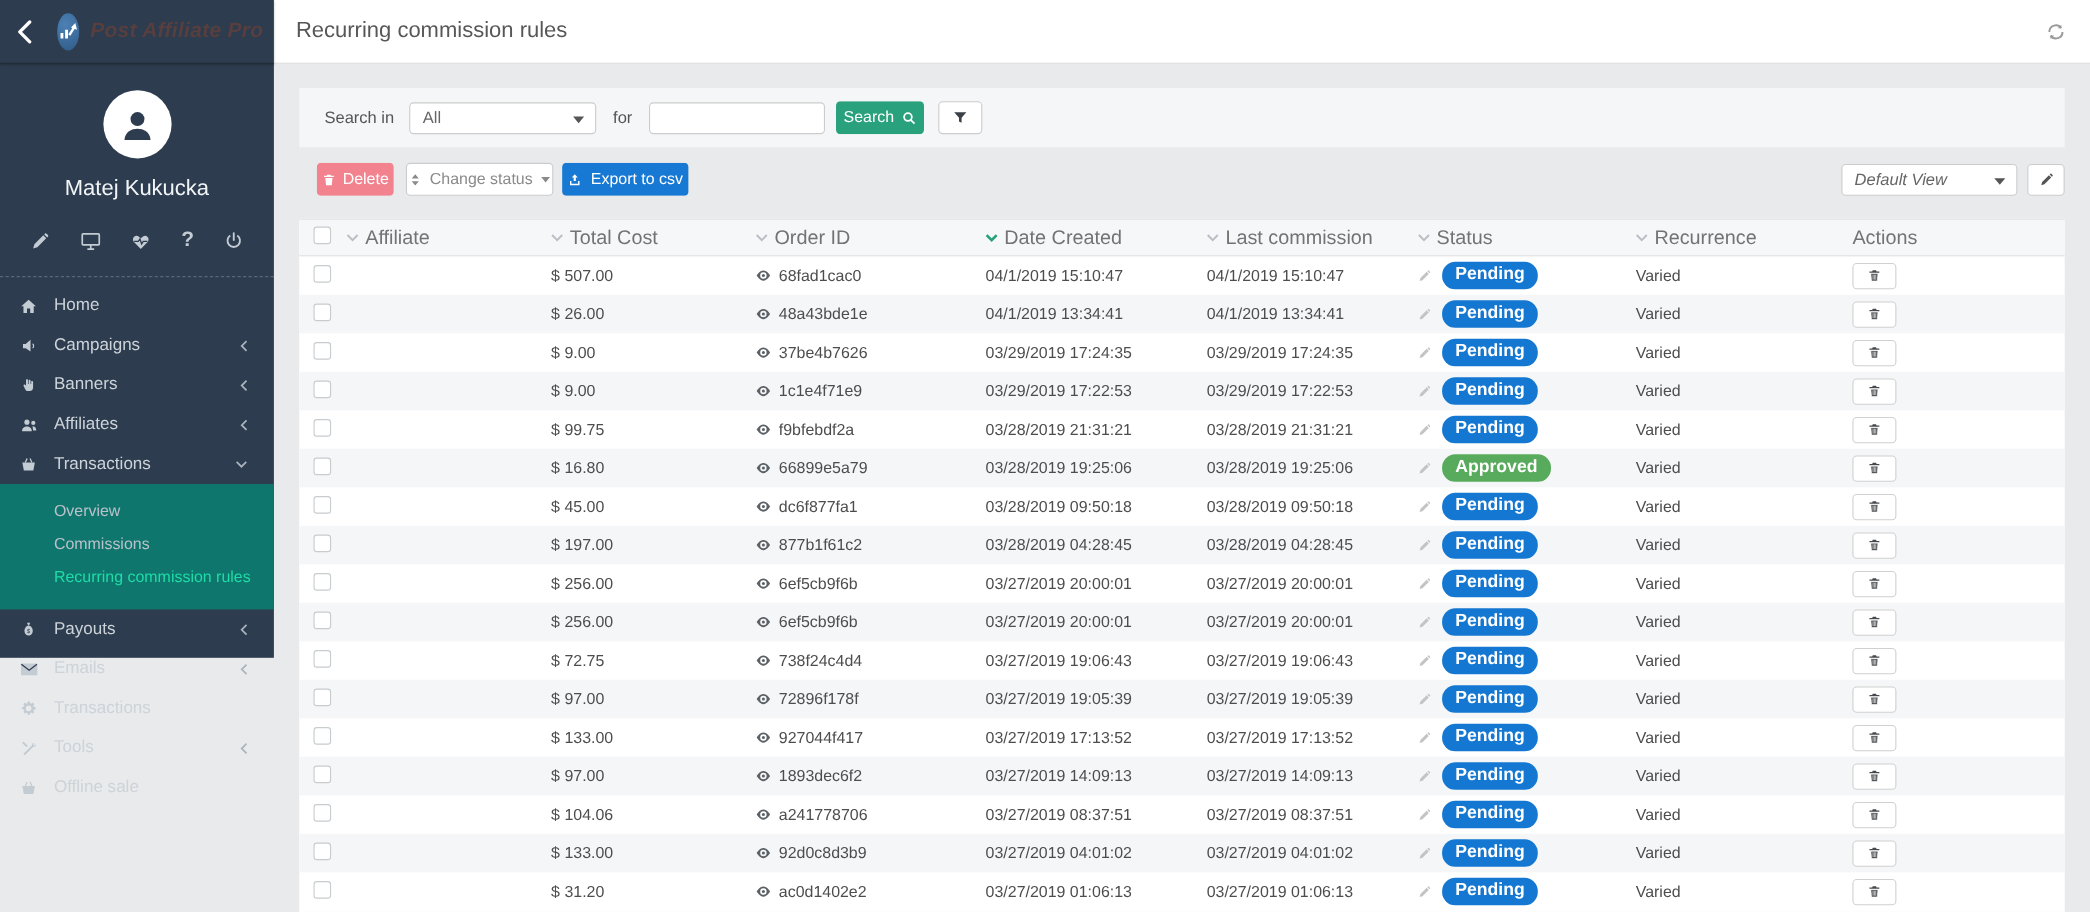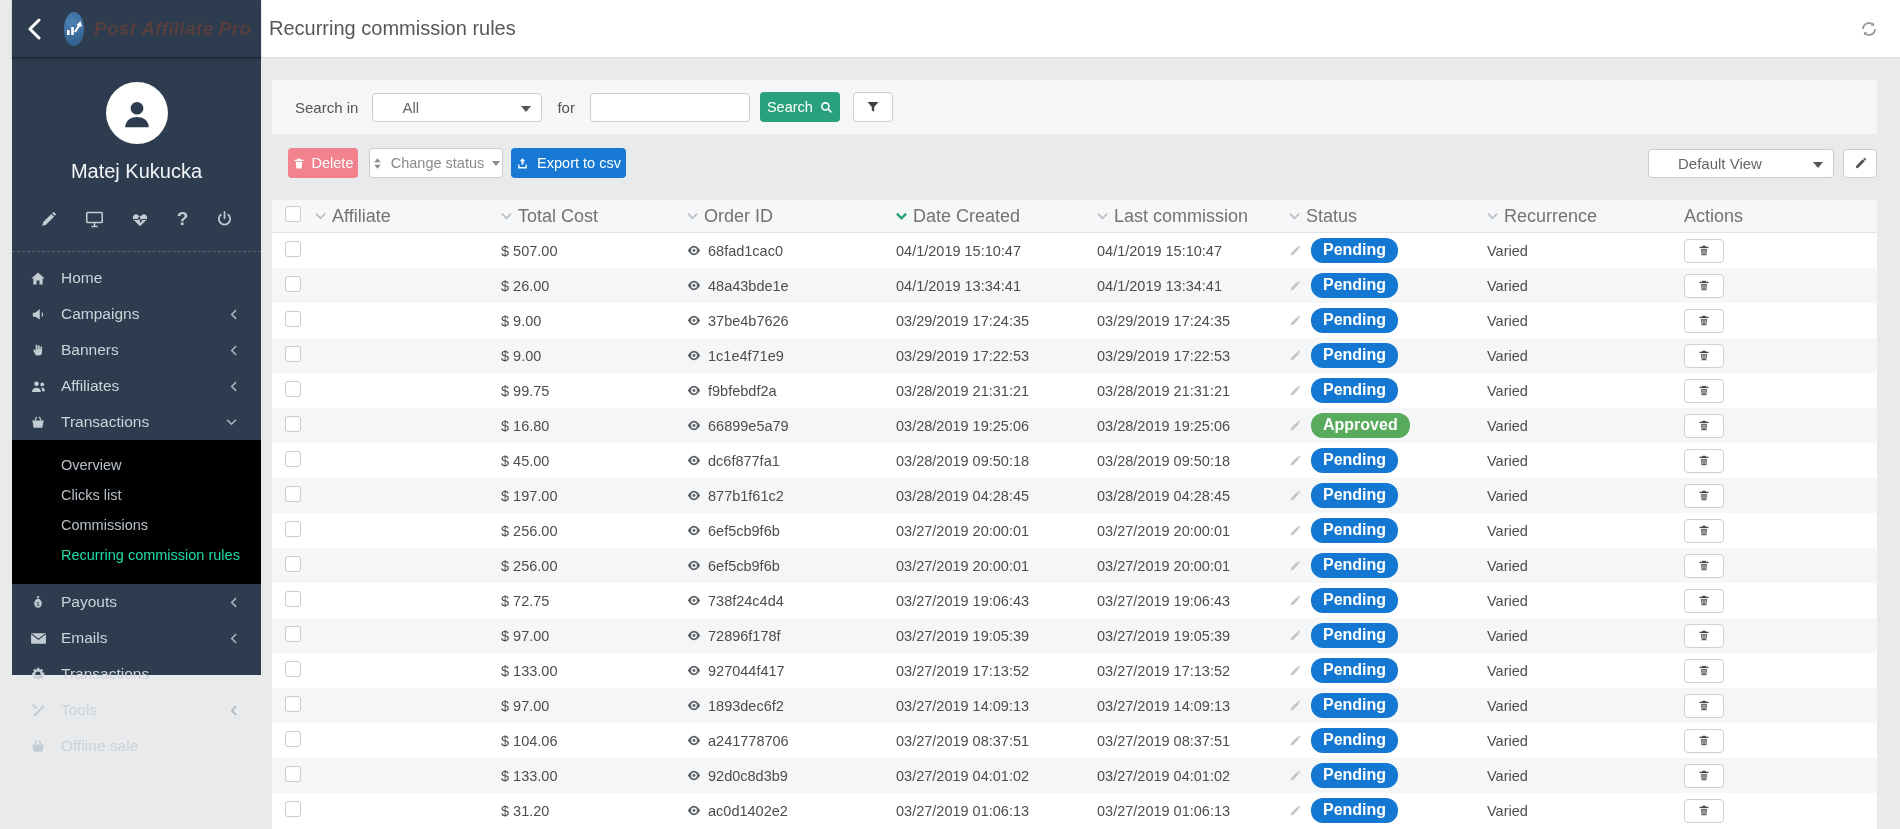--- a/index.html
+++ b/index.html
@@ -1,74 +1,74 @@
 <!DOCTYPE html>
 <html><head>
 <meta charset="utf-8">
 <style>
   * { margin:0; padding:0; box-sizing:border-box; }
   html,body { width:1900px; height:829px; overflow:hidden; background:#e9eaeb;
     font-family:"Liberation Sans", sans-serif; }
   svg { display:block; }
 
   
-  .sidebar { position:absolute; left:12px; top:0; width:249px; height:675px;
+  .sidebar { position:absolute; left:0; top:0; width:249px; height:598px;
     background:#2d3c4e; color:#cdd4da; z-index:5; }
   .logo-bar { height:58px; display:flex; align-items:center; padding:0 14px;
     border-bottom:1px solid rgba(0,0,0,.35); box-shadow:0 1px 2px rgba(0,0,0,.25); }
   .back-btn { width:26px; height:26px; display:flex; align-items:center; justify-content:center; cursor:pointer; }
   .logo-circle { width:34px; height:34px; border-radius:50%; margin-left:22px;
     background:radial-gradient(circle at 35% 30%, #4c80b4, #2f5b88); display:flex; align-items:center; justify-content:center; }
   .logo-ghost { margin-left:10px; font-size:19px; font-weight:bold; font-style:italic;
     color:rgba(130,64,48,.5); letter-spacing:.3px; white-space:nowrap; }
   .user-block { text-align:center; padding-top:24px; }
   .avatar { width:62px; height:62px; border-radius:50%; background:#fff; margin:0 auto; display:flex; align-items:center; justify-content:center; }
   .user-name { margin-top:16px; font-size:20px; color:#f2f5f7; font-weight:400; }
   .quick-icons { display:flex; justify-content:space-between; padding:26px 28px 0 28px; align-items:center; }
   .qi { color:#c3cbd3; cursor:pointer; height:20px; display:flex; align-items:center; }
   .qmark { font-size:19px; font-weight:bold; color:#c3cbd3; }
   .dash-sep { margin:22px 0 8px 0; border-top:1px dashed rgba(255,255,255,.22); }
   .menu { font-size:15.5px; }
   .mi { display:flex; align-items:center; height:36px; padding:0 24px 0 15px; cursor:pointer; color:#ccd3d9; }
   .mic { width:22px; display:flex; justify-content:center; color:#c3cbd3; }
   .mil { margin-left:12px; flex:1; }
   .chev { color:#aab4bd; display:flex; }
-  .submenu { background:#000000; padding:10px 4px 14px 0; font-size:14.5px; }
+  .submenu { background:#0f766e; padding:10px 4px 14px 0; font-size:14.5px; }
   .smi { height:30px; line-height:30px; padding-left:49px; color:#b9c2ca; cursor:pointer; }
   .smi.active { color:#1edca6; }
 
   
   .topbar { position:absolute; left:249px; top:0; right:0; height:58px; background:#fff;
     border-bottom:1px solid #dcdcdc; display:flex; align-items:center; z-index:4; }
   .page-title { margin-left:20px; font-size:20px; color:#575757; }
   .refresh { margin-left:auto; margin-right:22px; color:#9a9a9a; cursor:pointer; }
 
   
   .page { position:absolute; left:249px; top:58px; right:0; bottom:0; background:#e9eaeb; }
 
   .search-card { position:absolute; left:23px; right:23px; top:22px; height:54px; background:#f5f6f7;
     display:flex; align-items:center; }
   .lbl { font-size:15px; color:#555; }
   .sel { position:relative; background:#fff; border:1px solid #ccc; border-radius:4px; height:29px;
-    display:flex; align-items:center; padding:0 26px 0 29px; font-size:15px; color:#666; cursor:pointer; }
+    display:flex; align-items:center; padding:0 26px 0 11px; font-size:15px; color:#666; cursor:pointer; }
   .sel .caret { position:absolute; right:10px; top:12px; width:0; height:0;
     border-left:5px solid transparent; border-right:5px solid transparent; border-top:6px solid #555; }
   .txt-input { height:29px; border:1px solid #ccc; border-radius:4px; background:#fff; padding:0 8px; font-size:14px; color:#444; }
   .btn { display:inline-flex; align-items:center; justify-content:center; border-radius:4px; height:30px;
     font-size:14.5px; cursor:pointer; border:1px solid transparent; }
   .btn-search { background:#28a17c; color:#fff; width:80px; gap:7px; }
   .btn-filter { background:#fff; border-color:#ccc; width:40px; color:#3a4045; }
 
   .toolbar { position:absolute; left:39px; right:23px; top:90px; height:30px; display:flex; align-items:center; }
   .btn-delete { background:#f2838e; color:#fff; width:70px; gap:7px; }
   .btn-status { background:#fff; border-color:#ccc; color:#8a8a8a; width:134px; gap:8px; margin-left:11px; }
   .btn-status .caret { width:0; height:0; border-left:4.5px solid transparent; border-right:4.5px solid transparent; border-top:5.5px solid #8a8a8a; }
   .btn-export { background:#1779d3; color:#fff; width:115px; gap:8px; margin-left:8px; }
   .view-group { margin-left:auto; display:flex; }
-  .view-sel { width:186px; }
+  .view-sel { width:160px;font-style:italic; }
   .btn-edit-view { background:#fff; border-color:#ccc; width:34px; height:29px; margin-left:9px; color:#555; }
 
   
   .table-wrap { position:absolute; left:23px; right:23px; top:141px; bottom:0; background:#fff; }
   .trow { display:flex; align-items:center; padding-left:13px; }
   .thead { height:34px; background:#f6f7f8; border-top:1px solid #e6e6e6; border-bottom:1px solid #e2e2e2;
     font-size:18px; color:#737373; }
   .tbody .trow { height:35px; font-size:14.5px; color:#4d4d4d; }
   .tbody .trow:nth-child(even) { background:#f5f6f7; }
   .c0{width:30px;} .c1{width:186px;} .c2{width:186px;} .c3{width:209px;} .c4{width:201px;}
@@ -209,21 +209,20 @@
       <span class="mil">Transactions</span>
       <span class="chev">
           <svg width="11" height="7" viewBox="0 0 12 8">
             <polyline points="1 1 6 6 11 1" fill="none" stroke="currentColor" stroke-width="1.8"></polyline>
           </svg>
         </span>
     </div>
 
     <div class="submenu">
       <div class="smi">Overview</div>
-      <div class="smi">Clicks list</div>
       <div class="smi">Commissions</div>
       <div class="smi active">Recurring commission rules</div>
     </div>
 
     <div class="mi">
       <span class="mic">
           <svg width="14" height="16" viewBox="0 0 24 24" fill="currentColor">
             <path d="M9.5 2h5L13 5.5h-2z"></path>
             <path d="M12 6c-4.2 1.6-6.5 4.8-6.5 8.6 0 4.4 2.9 7.4 6.5 7.4s6.5-3 6.5-7.4C18.5 10.8 16.2 7.6 12 6z"></path>
             <text x="12" y="18" text-anchor="middle" font-size="9" fill="#2d3c4e" font-family="sans-serif">$</text>

